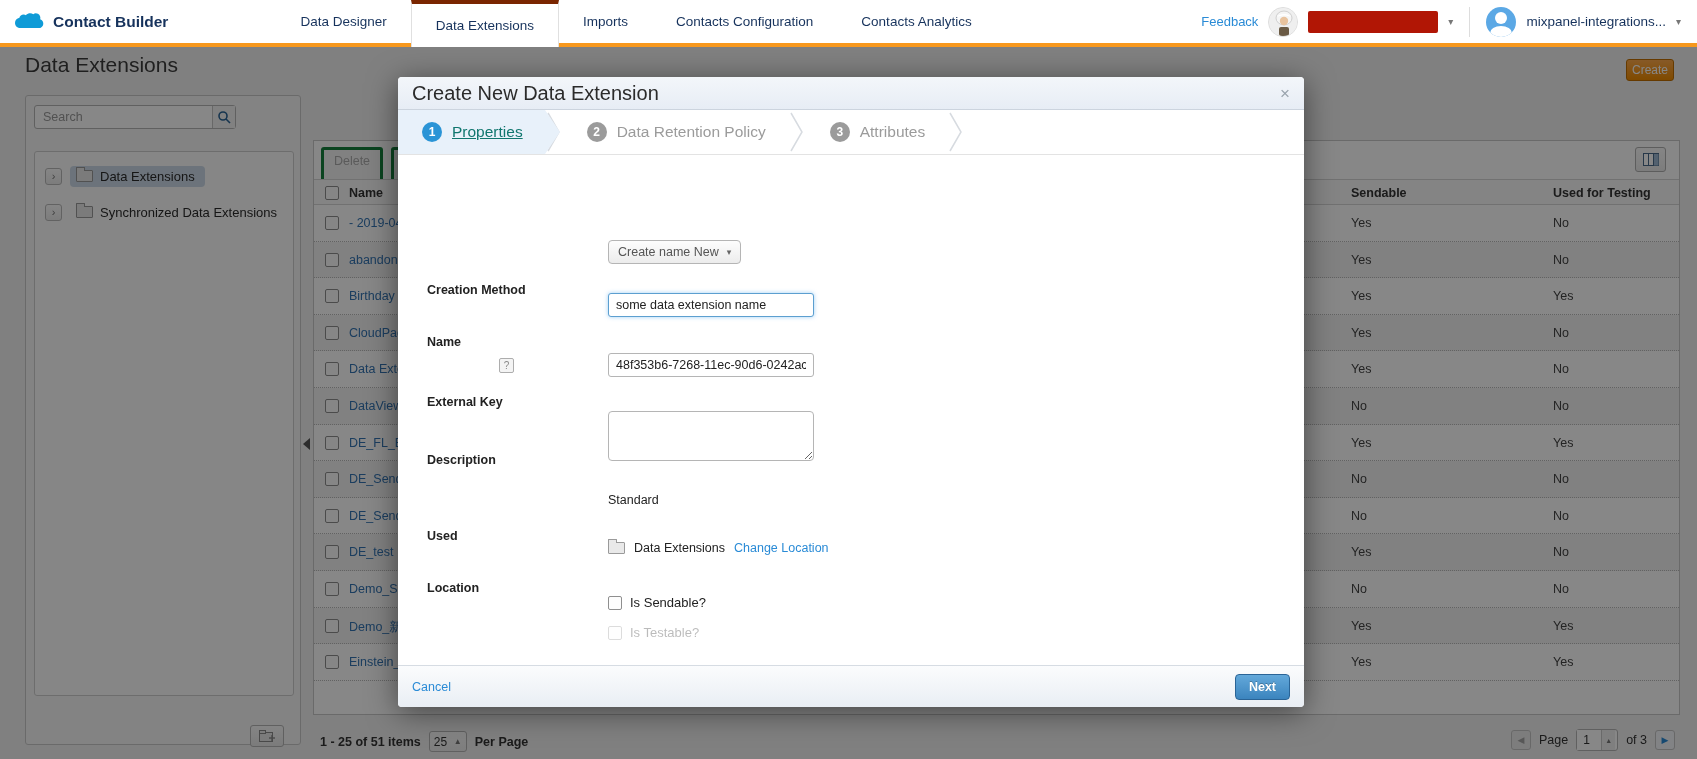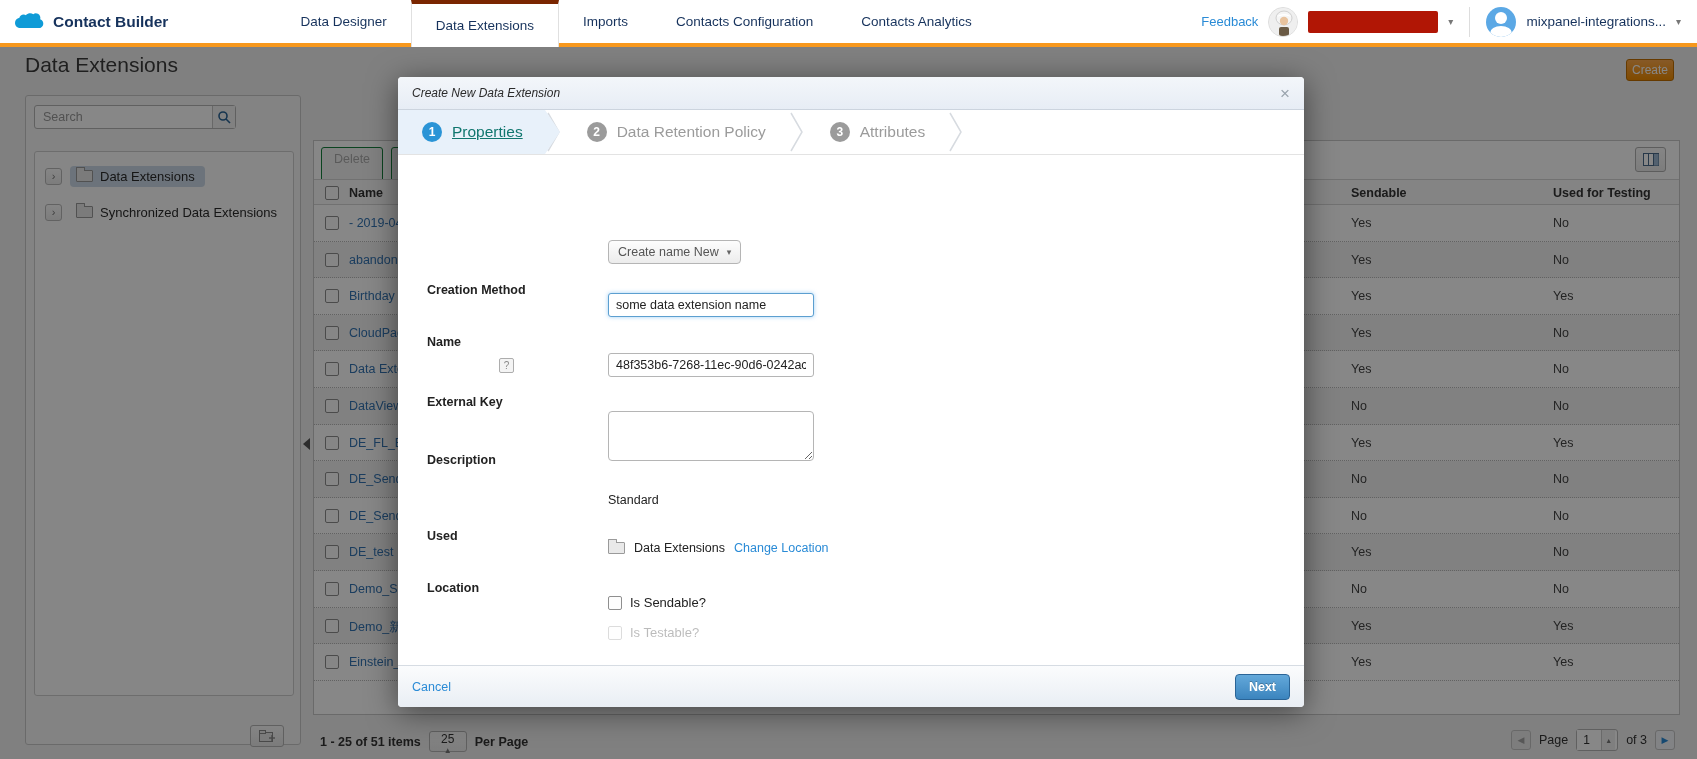--- a/index.html
+++ b/index.html
@@ -54,21 +54,21 @@
   .folder::before { content:""; position:absolute; left:-1px; top:-4px; width:7px; height:3px; background:#e9e9e9;
                     border:1px solid #9a9a9a; border-bottom:0; border-radius:1px 1px 0 0; }
   .new-folder-btn { position:absolute; right:16px; top:629px; width:34px; height:22px; border:1px solid #b5b5b5;
                     border-radius:3px; background:linear-gradient(#fafafa,#e9e9e9); display:flex; align-items:center; justify-content:center;
                     font-size:11px; color:#777; cursor:pointer; }
   .collapse-handle { position:absolute; left:303px; top:438px; width:0; height:0; cursor:pointer;
                      border-top:6px solid transparent; border-bottom:6px solid transparent; border-right:7px solid #555; }
 
   
   .main-panel { position:absolute; left:313px; top:140px; width:1367px; height:575px; background:#fff; border:1px solid #c9c9c9; }
-  .toolbar-btn { position:absolute; top:6px; height:41px; border:1px solid #15803d; border-radius:3px;
+  .toolbar-btn { position:absolute; top:6px; height:41px; border:3px solid #15803d; border-radius:3px;
                  background:#f4f4f4; color:#ababab; font-size:12.5px; text-align:center; line-height:23px; }
   .btn-delete { left:7px; width:62px; }
   .btn-move { left:77px; width:66px; }
   .colpicker-btn { position:absolute; right:13px; top:6px; width:31px; height:25px; border:1px solid #b0b0b0; border-radius:3px;
                    background:linear-gradient(#fbfbfb,#ececec); display:flex; align-items:center; justify-content:center; cursor:pointer; }
   .thead { position:absolute; left:0; top:38px; width:100%; height:26px; background:#fafafa;
            border-top:1px solid #d5d5d5; border-bottom:1px solid #d5d5d5; }
   .th { position:absolute; top:6px; font-size:12.5px; font-weight:700; color:#333; }
   .cbx { width:14px; height:14px; border:1px solid #8f8f8f; border-radius:2px; background:#fdfdfd; display:inline-block; cursor:pointer; }
   .th-cb { position:absolute; left:11px; top:6px; }
@@ -78,42 +78,42 @@
   .trow.alt { background:#f3f3f3; }
   .trow .cbx { position:absolute; left:11px; top:11px; }
   .row-name { position:absolute; left:35px; top:11px; font-size:12.5px; color:#3374B3; text-decoration:none;
               white-space:nowrap; cursor:pointer; }
   .row-val { position:absolute; top:11px; font-size:12.5px; color:#444; }
 
   
   .pg-left { position:absolute; left:320px; top:731px; display:flex; align-items:center; gap:8px; }
   .pg-items { font-size:12.5px; font-weight:600; color:#333; }
   .pg-select { width:38px; height:21px; border:1px solid #b5b5b5; border-radius:3px; background:linear-gradient(#fdfdfd,#ededed);
-               font-size:12px; color:#333; display:flex; align-items:center; justify-content:space-between; padding:0 4px; cursor:pointer;flex-direction:column; }
+               font-size:12px; color:#333; display:flex; align-items:center; justify-content:space-between; padding:0 4px; cursor:pointer; }
   .pg-select .up { font-size:8px; color:#777; }
   .pg-perpage { font-size:12.5px; font-weight:600; color:#333; }
   .pg-right { position:absolute; right:22px; top:729px; display:flex; align-items:center; gap:8px; }
   .pg-arrow { width:20px; height:20px; border:1px solid #c5c5c5; border-radius:3px; background:#ededed;
               display:flex; align-items:center; justify-content:center; font-size:9px; color:#a5a5a5; cursor:pointer; }
   .pg-arrow.enabled { color:#2a8bd6; background:#f5f8fb; }
   .pg-label { font-size:12.5px; color:#333; }
   .pg-input-wrap { width:42px; height:22px; border:1px solid #b5b5b5; border-radius:3px; background:#fff; display:flex; }
   .pg-input { width:24px; border:0; outline:0; font-size:12px; padding-left:6px; font-family:"Liberation Sans",sans-serif; color:#333; }
   .pg-spin { width:14px; border-left:1px solid #c9c9c9; background:#f0f0f0; font-size:7px; color:#777;
              display:flex; align-items:center; justify-content:center; cursor:pointer; }
 
   
   .overlay { position:absolute; left:0; top:47px; width:1697px; height:712px; background:rgba(0,0,0,0.47); z-index:5; }
 
   
   .modal { position:absolute; left:398px; top:77px; width:906px; height:630px; background:#fff; border-radius:4px;
            box-shadow:0 5px 30px rgba(0,0,0,0.5); z-index:10; overflow:hidden; }
   .modal-header { height:33px; background:linear-gradient(#f3f6fa,#e7edf5); border-bottom:1px solid #ccd4de;
                   display:flex; align-items:center; padding:0 14px; }
-  .modal-title { font-size:12px; color:#2b2b2b;font-style:italic; }
+  .modal-title { font-size:20px; color:#2b2b2b; }
   .modal-close { margin-left:auto; font-size:17px; color:#9aa4ad; cursor:pointer; line-height:1; }
   .steps { height:45px; border-bottom:1px solid #e3e3e3; display:flex; align-items:stretch; }
   .step { display:flex; align-items:center; gap:10px; padding:0 22px 0 24px; position:relative; }
   .step.active { background:#e8f1fa; }
   .step.active::after { content:""; position:absolute; right:-15px; top:0; width:0; height:0; z-index:2;
                         border-top:22.5px solid transparent; border-bottom:22.5px solid transparent; border-left:15px solid #e8f1fa; }
   .step-sep { align-self:center; }
   .step-num { width:20px; height:20px; border-radius:50%; background:#9b9b9b; color:#fff; font-size:12px; font-weight:700;
               text-align:center; line-height:20px; }
   .step.active .step-num { background:#2a94d6; }

